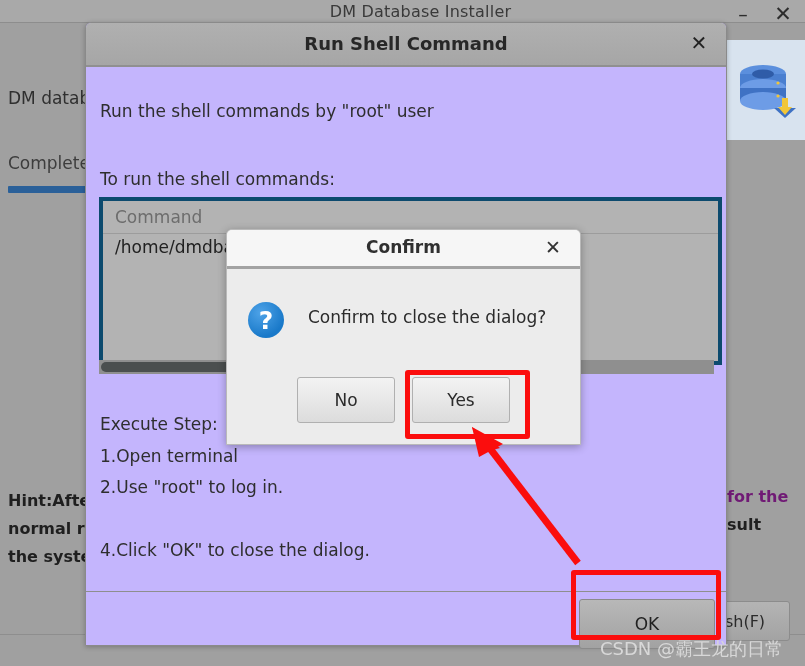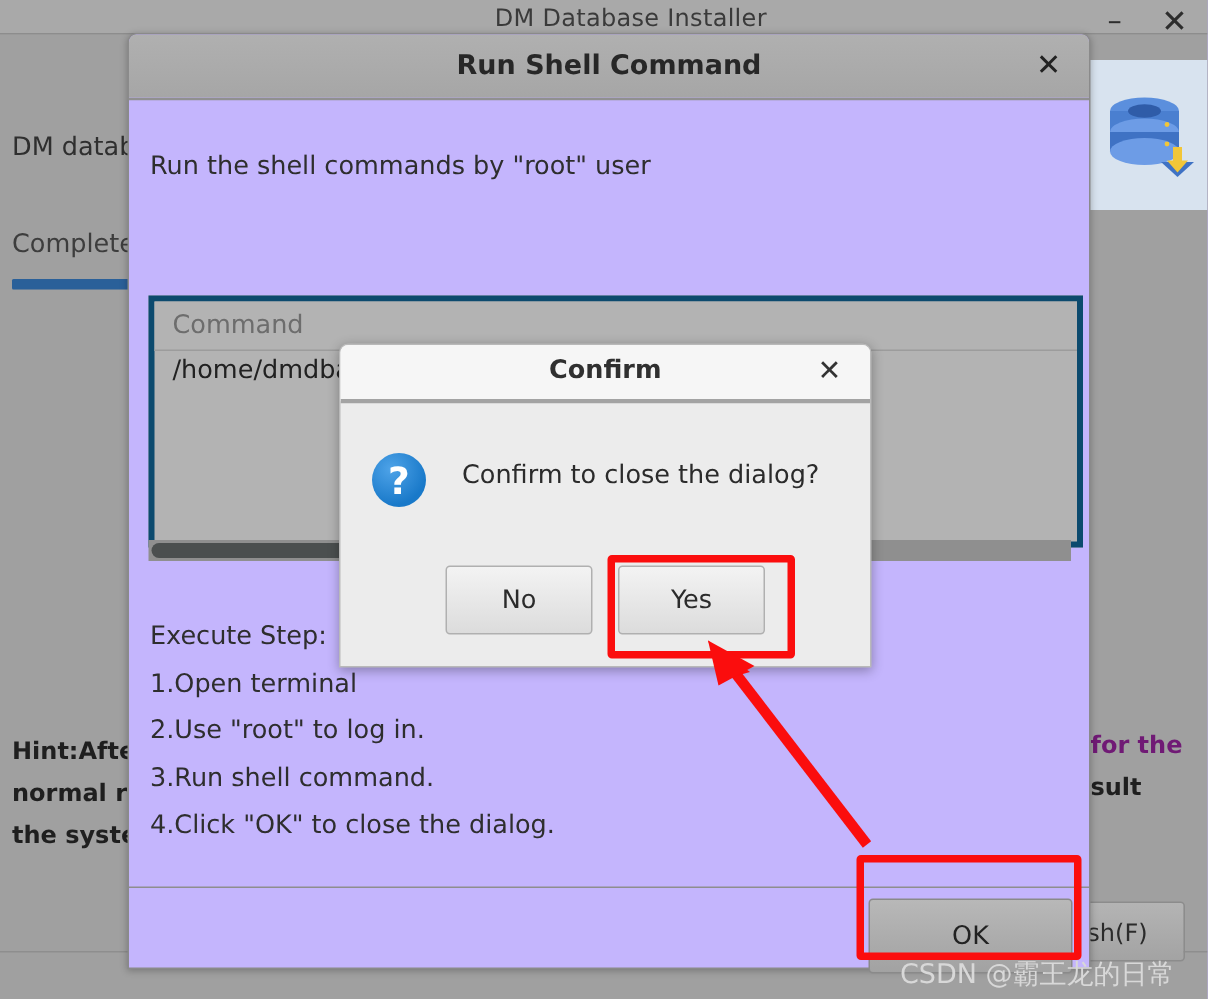--- a/index.html
+++ b/index.html
@@ -275,36 +275,36 @@
 </div>
 
 <div class="abs" id="shell-dialog">
 
   <div class="abs" id="shell-titlebar">
     <div id="shell-title">Run Shell Command</div>
   </div>
   <div class="abs" id="shell-close">✕</div>
 
   <div class="abs" id="shell-subtitle">Run the shell commands by "root" user</div>
+  <div class="abs" id="shell-listlabel">To run the shell commands:</div>
 
   <div class="abs" id="cmd-list">
     <div class="abs" id="cmd-header">
       <span>Command</span>
     </div>
     <div class="abs" id="cmd-row">
       <span>/home/dmdba/dmdbms/script/root/root_installer.sh</span>
     </div>
   </div>
   <div class="abs" id="cmd-scroll-track"></div>
   <div class="abs" id="cmd-scroll-thumb"></div>
 
   <div class="abs" id="exec-label">Execute Step:</div>
   <div class="abs exec-step" id="exec-1">1.Open terminal</div>
   <div class="abs exec-step" id="exec-2">2.Use "root" to log in.</div>
-  <div class="abs exec-step" id="exec-3">3.Run shell command.</div>
   <div class="abs exec-step" id="exec-4">4.Click "OK" to close the dialog.</div>
 
   <div class="abs" id="shell-footer-sep"></div>
   <div class="abs" id="ok-button">OK</div>
 </div>
 
 <div class="abs" id="confirm-dialog">
   <div class="abs" id="confirm-titlebar">
     <div id="confirm-title">Confirm</div>
   </div>

